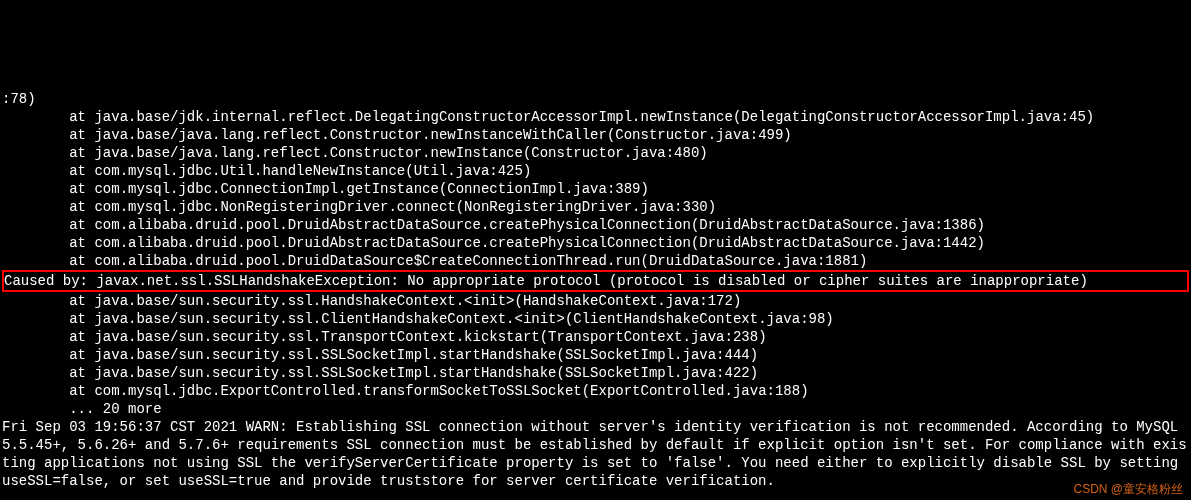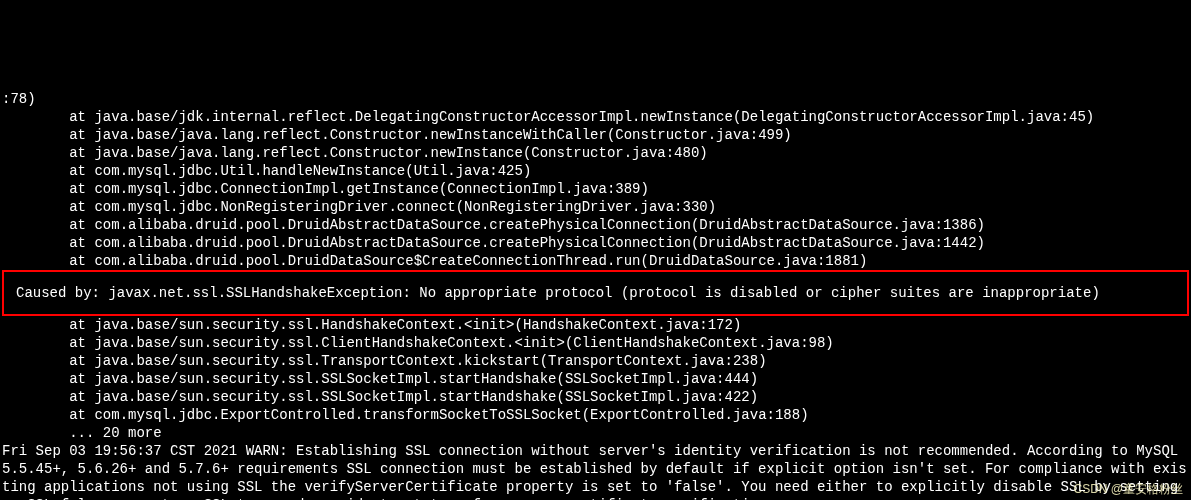--- a/index.html
+++ b/index.html
@@ -16,27 +16,27 @@
     word-break: break-all;
     padding: 0 2px;
     position: relative;
   }
   .log {
     white-space: pre-wrap;
     word-break: break-all;
   }
   .highlight-box {
     border: 2px solid #ff0000;
-    padding: 12px;
+    padding: 0;
   }
   .watermark {
     position: absolute;
     bottom: 2px;
     right: 8px;
-    color: #fef9c3;
+    color: #f97316;
     font-size: 12px;
     font-family: Arial, sans-serif;
     opacity: 0.85;
   }
 </style>
 </head>
 <body>
 
 
 

